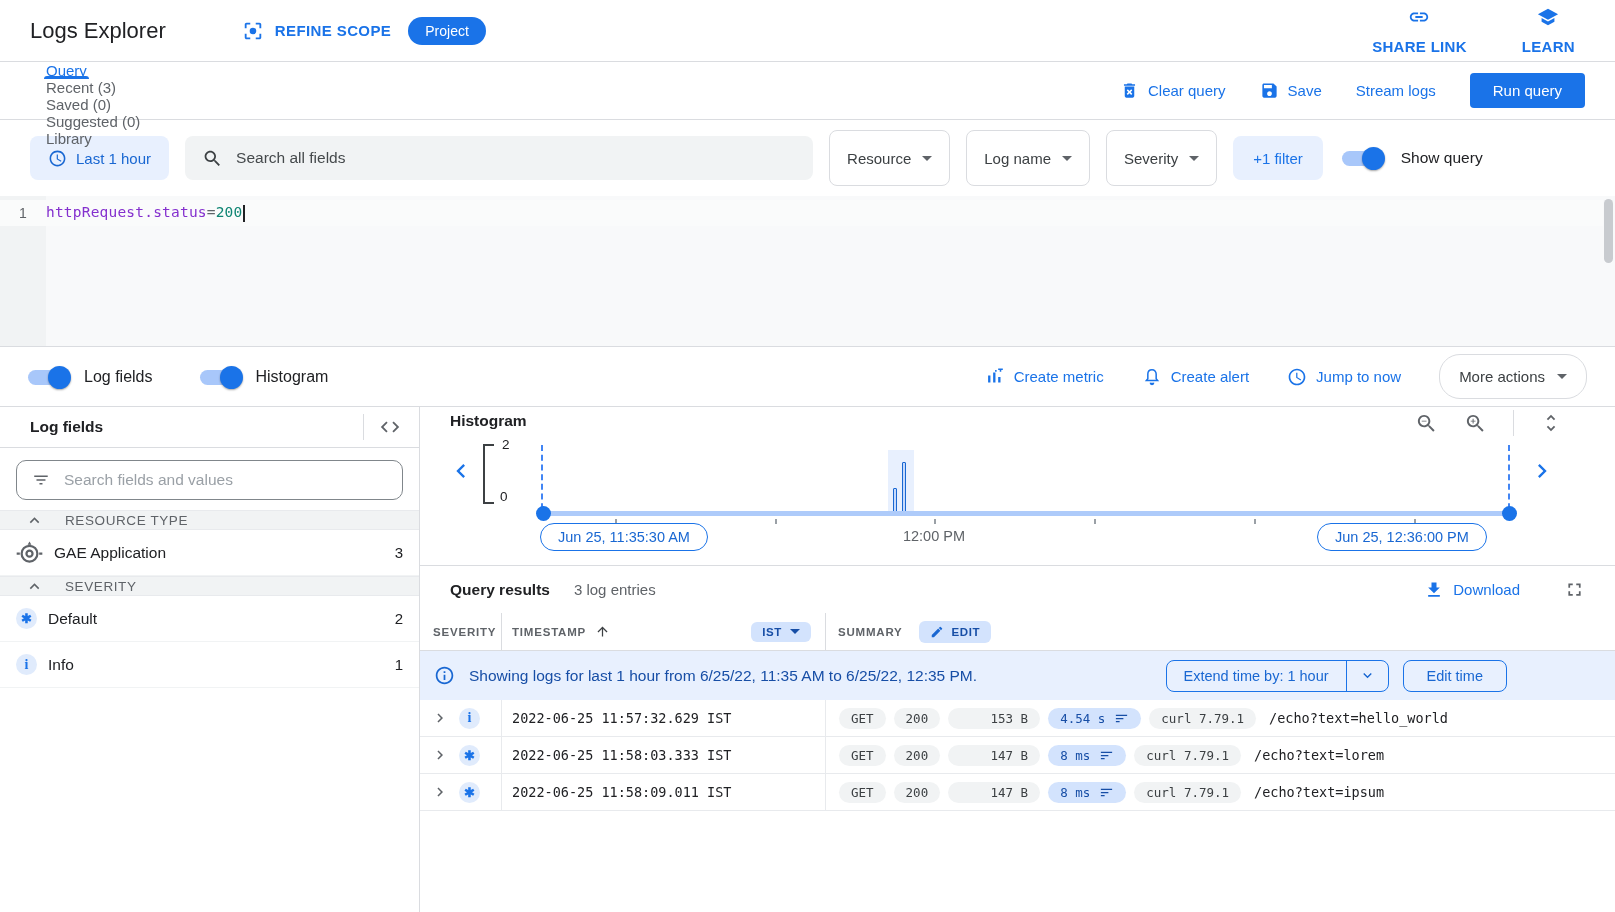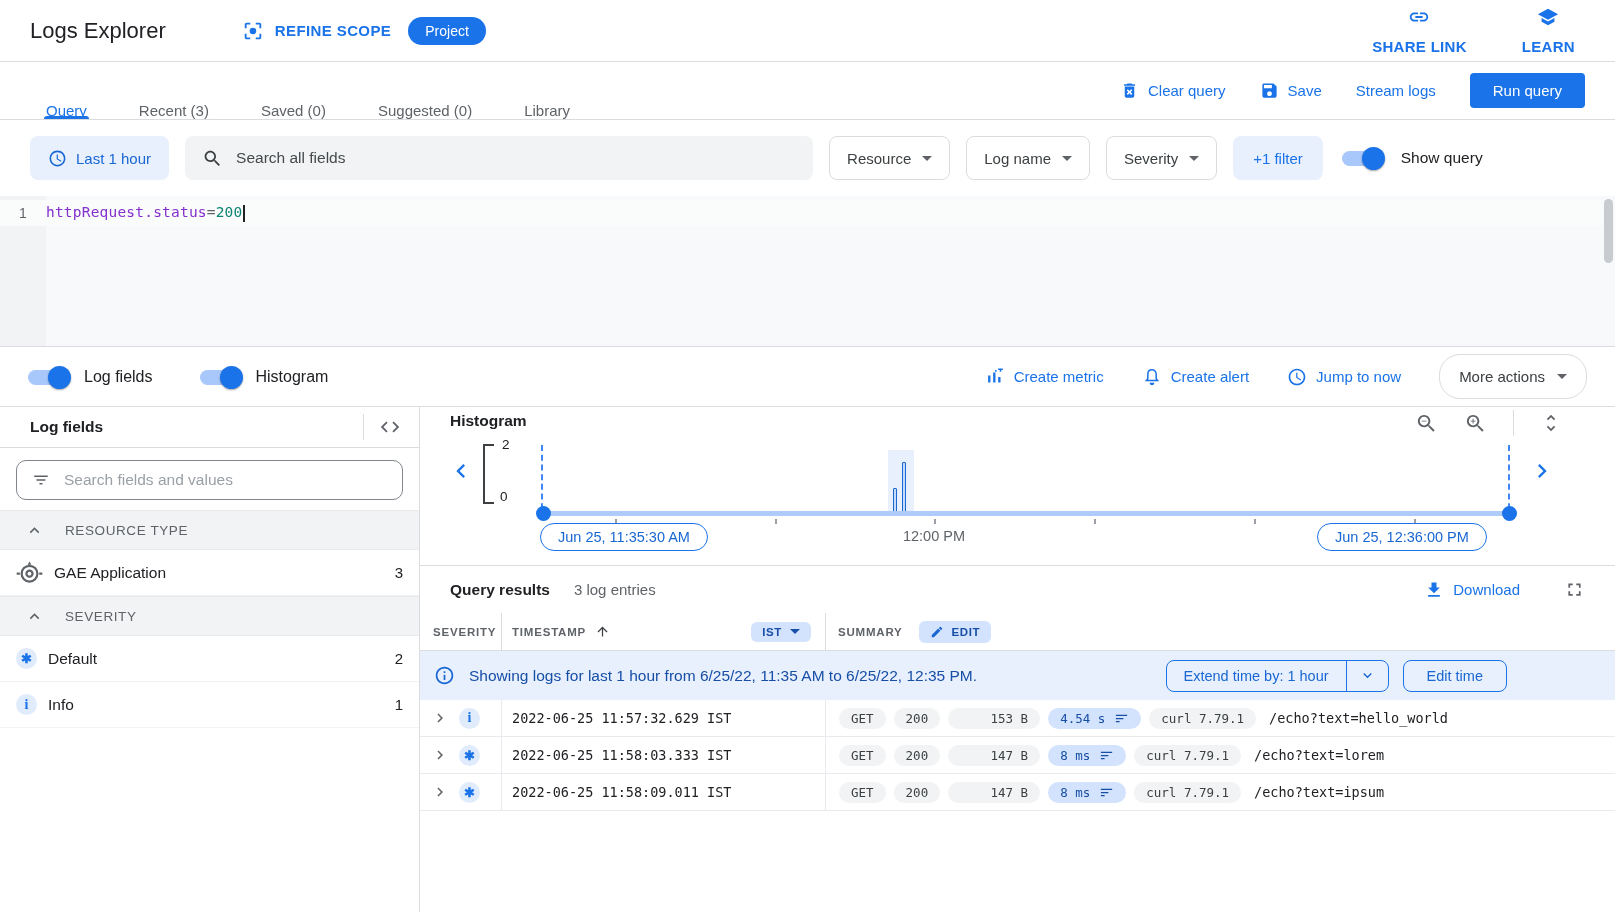--- a/index.html
+++ b/index.html
@@ -12,35 +12,35 @@
   
   .topbar { height:62px; display:flex; align-items:center; padding:0 40px 0 30px; border-bottom:1px solid #dadce0; }
   .app-title { font-size:22px; color:#202124; }
   .refine { margin-left:76px; display:flex; align-items:center; gap:11px; color:#1a73e8; font-size:15px; font-weight:700; letter-spacing:.4px; cursor:pointer; }
   .project-pill { margin-left:17px; background:#1a73e8; color:#fff; border-radius:16px; padding:6px 17px; font-size:14px; font-weight:500; cursor:pointer; }
   .top-right { margin-left:auto; display:flex; align-items:center; gap:55px; }
   .blue-link { display:flex; align-items:center; gap:10px; color:#1a73e8; font-size:15px; font-weight:700; letter-spacing:.3px; cursor:pointer; white-space:nowrap;flex-direction:column; }
 
   
   .tabbar { height:58px; display:flex; align-items:stretch; border-bottom:1px solid #dadce0; padding:0 30px 0 20px; }
-  .tab-list { display:flex; align-items:flex-end; }
+  .tab-list { display:flex; align-items:flex-start;flex-direction:column; }
   .tab { display:flex; align-items:center; padding:0 26px; font-size:15px; font-weight:500; color:#5f6368; position:relative; cursor:pointer; white-space:nowrap; }
   .tab.active { color:#1a73e8; }
   .tab.active::after { content:""; position:absolute; left:24px; right:24px; bottom:0; height:3px; background:#1a73e8; border-radius:3px 3px 0 0; }
   .tab-actions { margin-left:auto; display:flex; align-items:center; gap:34px; }
   .action-link { display:flex; align-items:center; gap:9px; color:#1a73e8; font-size:15px; font-weight:500; cursor:pointer; white-space:nowrap; }
   .run-btn { background:#1a73e8; color:#fff; border:none; border-radius:4px; padding:9px 23px; font-size:15px; font-weight:500; font-family:inherit; cursor:pointer; }
 
   
   .filterbar { height:76px; display:flex; align-items:center; gap:16px; padding:0 30px; }
   .time-chip { flex:none; height:44px; background:#e8f0fe; color:#1967d2; border-radius:8px; display:flex; align-items:center; gap:9px; padding:0 18px; font-size:15px; cursor:pointer; }
   .search-all { flex:none; width:628px; height:44px; background:#f1f3f4; border-radius:8px; display:flex; align-items:center; gap:13px; padding:0 17px; cursor:text; }
   .search-all input { border:none; outline:none; background:transparent; font-size:15.5px; color:#3c4043; width:100%; font-family:inherit; }
   .search-all input::placeholder { color:#3c4043; opacity:.95; }
-  .dd-btn { height:44px; border:1px solid #dadce0; background:#fff; border-radius:8px; display:flex; align-items:center; gap:11px; padding:0 17px; font-size:15px; color:#3c4043; font-family:inherit; cursor:pointer; white-space:nowrap; }
+  .dd-btn { height:56px; border:1px solid #dadce0; background:#fff; border-radius:8px; display:flex; align-items:center; gap:11px; padding:0 17px; font-size:15px; color:#3c4043; font-family:inherit; cursor:pointer; white-space:nowrap; }
   .caret { width:0; height:0; border-left:5px solid transparent; border-right:5px solid transparent; border-top:5.5px solid #5f6368; }
   .plus-filter { height:44px; background:#e8f0fe; color:#1a73e8; border:none; border-radius:8px; padding:0 20px; font-size:15px; font-weight:500; font-family:inherit; cursor:pointer; white-space:nowrap; }
   .show-query-label { font-size:15.5px; color:#202124; white-space:nowrap; }
 
   
   .gswitch { position:relative; width:46px; height:24px; flex:none; cursor:pointer; }
   .gswitch .track { position:absolute; left:3px; top:5px; width:38px; height:15px; border-radius:8px; background:#a8c7fa; }
   .gswitch .thumb { position:absolute; right:0; top:1px; width:23px; height:23px; border-radius:50%; background:#1a73e8; box-shadow:0 1px 2px rgba(0,0,0,.35); }
 
   
@@ -65,21 +65,21 @@
   
   .main { display:flex; height:505px; }
   .leftpanel { width:420px; flex:none; border-right:1px solid #dadce0; }
   .lf-header { height:41px; display:flex; align-items:center; padding:0 18px 0 30px; border-bottom:1px solid #dadce0; }
   .lf-title { font-size:15.5px; font-weight:700; color:#202124; }
   .lf-right { margin-left:auto; display:flex; align-items:center; }
   .lf-divider { width:1px; height:26px; background:#dadce0; margin-right:15px; }
   .lf-search { margin:12px 16px 10px; height:40px; border:1px solid #80868b; border-radius:10px; display:flex; align-items:center; gap:13px; padding:0 14px; }
   .lf-search input { border:none; outline:none; font-size:15.5px; color:#3c4043; width:100%; font-family:inherit; background:transparent; }
   .lf-search input::placeholder { color:#9aa0a6; }
-  .lf-section-h { height:40px; background:#f1f3f4; border-top:1px solid #e8eaed; border-bottom:1px solid #e8eaed; display:flex; align-items:center; gap:21px; padding:0 25px; color:#5f6368; font-size:13.5px; letter-spacing:.6px; cursor:pointer; }
+  .lf-section-h { height:20px; background:#f1f3f4; border-top:1px solid #e8eaed; border-bottom:1px solid #e8eaed; display:flex; align-items:center; gap:21px; padding:0 25px; color:#5f6368; font-size:13.5px; letter-spacing:.6px; cursor:pointer; }
   .lf-item { height:46px; display:flex; align-items:center; gap:11px; padding:0 16px; border-bottom:1px solid #f1f3f4; cursor:pointer; background:#fff; }
   .lf-item .label { font-size:15.5px; color:#202124; }
   .lf-item .count { margin-left:auto; font-size:15px; color:#202124; }
   .sev-chip { width:21px; height:21px; border-radius:50%; background:#e0ebfc; color:#1a73e8; font-size:13px; font-weight:700; display:flex; align-items:center; justify-content:center; flex:none; }
   .sev-chip.i-glyph { font-family:"Liberation Serif", serif; font-style:normal; font-size:14px; }
 
   
   .rightpanel { position:relative; flex:1; }
   .hist-title { position:absolute; left:30px; top:5px; font-size:15.5px; font-weight:700; color:#202124; }
   .hist-tools { position:absolute; top:3px; right:53px; display:flex; align-items:center; gap:26px; color:#5f6368; }

